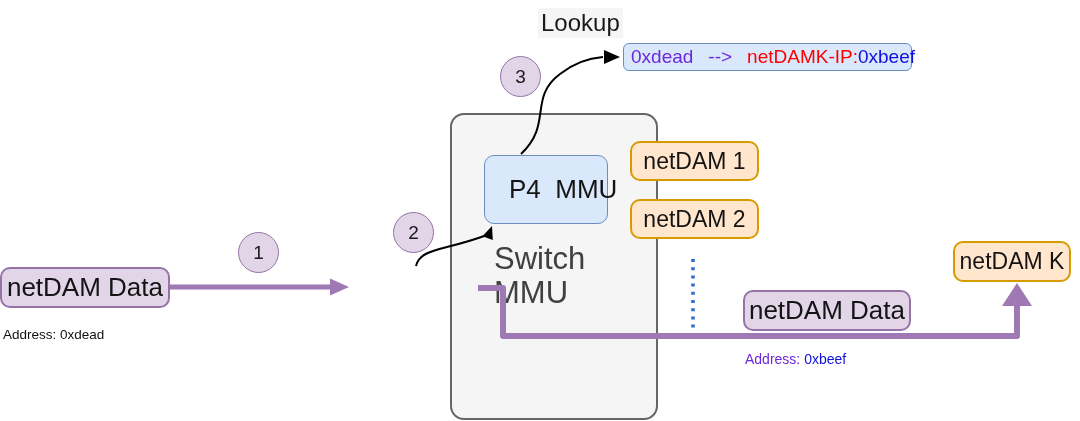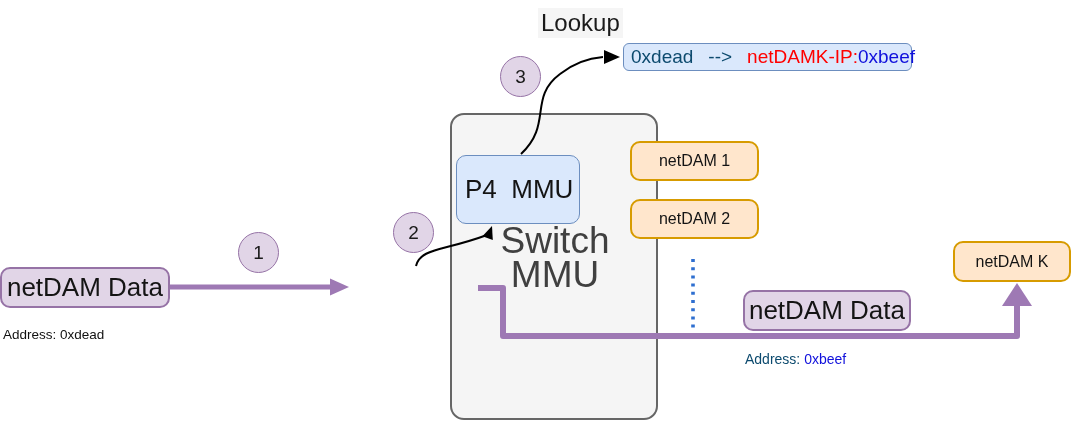--- a/index.html
+++ b/index.html
@@ -13,45 +13,45 @@
   }
   .blue-box{background:var(--blue-fill,#dae8fc);border:1.6px solid var(--blue-border,#6c8ebf);}
   .orange-box{background:var(--orange-fill,#ffe6cc);border:2px solid var(--orange-border,#d79b00);}
   .purple-box{background:var(--purple-fill,#e1d5e7);border:2px solid var(--purple-border,#9673a6);}
   .container-box{
     position:absolute;left:450px;top:113px;width:208px;height:307px;
     background:var(--container-fill,#f5f5f5);border:2px solid var(--container-border,#666666);
     border-radius:14px;box-sizing:border-box;z-index:1;
   }
   .switch-label{
-    position:absolute;left:494px;top:224px;width:122px;z-index:1;
-    font-size:37px;line-height:33.5px;text-align:center;color:var(--switch-text,#404040);
+    position:absolute;left:494px;top:242px;width:122px;z-index:1;
+    font-size:31px;line-height:33.5px;text-align:left;color:var(--switch-text,#404040);
   }
-  .p4-box{left:456px;top:155px;width:124px;height:69px;font-size:26px;z-index:3;justify-content:flex-start;padding-left:8px;}
+  .p4-box{left:484px;top:155px;width:124px;height:69px;font-size:26px;z-index:3;justify-content:flex-start;padding-left:24px;}
   .virtualip-box{left:350px;top:267px;width:128px;height:40px;font-size:24px;z-index:3;}
   .packet-box{font-size:26px;z-index:3;}
-  .node-box{font-size:16px;z-index:3;}
+  .node-box{font-size:23px;z-index:3;}
   .lookup-box{
     left:623px;top:43px;width:289px;height:28px;font-size:19px;z-index:3;
     justify-content:flex-start;padding-left:7px;border-radius:6px;
   }
   .lookup-box .gap{margin-right:15px;}
   .lookup-title{
     position:absolute;left:538px;top:8px;font-size:24px;color:#1a1a1a;z-index:3;
     background:#f5f5f5;padding:1px 3px;
   }
   .circle{
     position:absolute;width:41px;height:41px;border-radius:50%;box-sizing:border-box;
     background:var(--purple-fill,#e1d5e7);border:1.6px solid var(--purple-border,#9673a6);
     display:flex;align-items:center;justify-content:center;font-size:19px;color:#1a1a1a;z-index:4;
   }
   .meta{position:absolute;font-size:13.5px;line-height:19.5px;color:#111;z-index:3;white-space:pre;}
   .t-red{color:var(--text-red,#ff0000);}
   .t-blue{color:var(--text-blue,#1010dc);}
-  .t-dark{color:#0c4a6e;}
+  .t-dark{color:#6d28d9;}
   svg.connectors{position:absolute;left:0;top:0;z-index:2;pointer-events:none;}
   .purple-stroke{stroke:var(--purple-line,#9e79b4);}
   .purple-fillshape{fill:var(--purple-line,#9e79b4);}
   .dotted-stroke{stroke:var(--dotted-blue,#2e6fd0);}
 </style>
 </head>
 <body>
 
 <div class="canvas">
 

